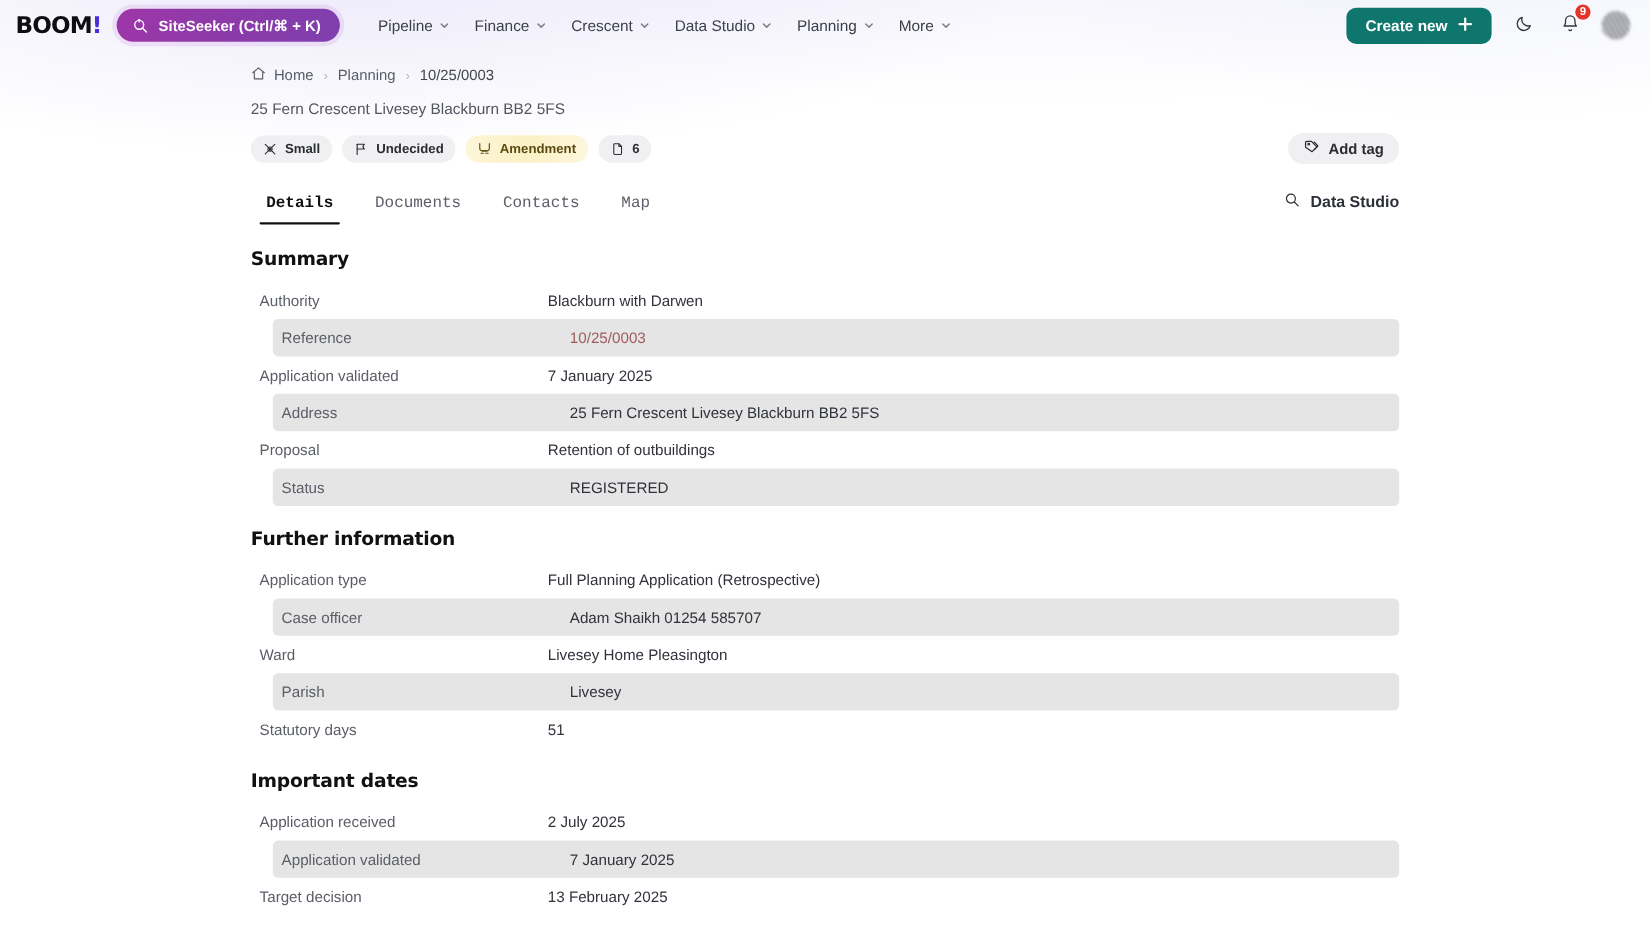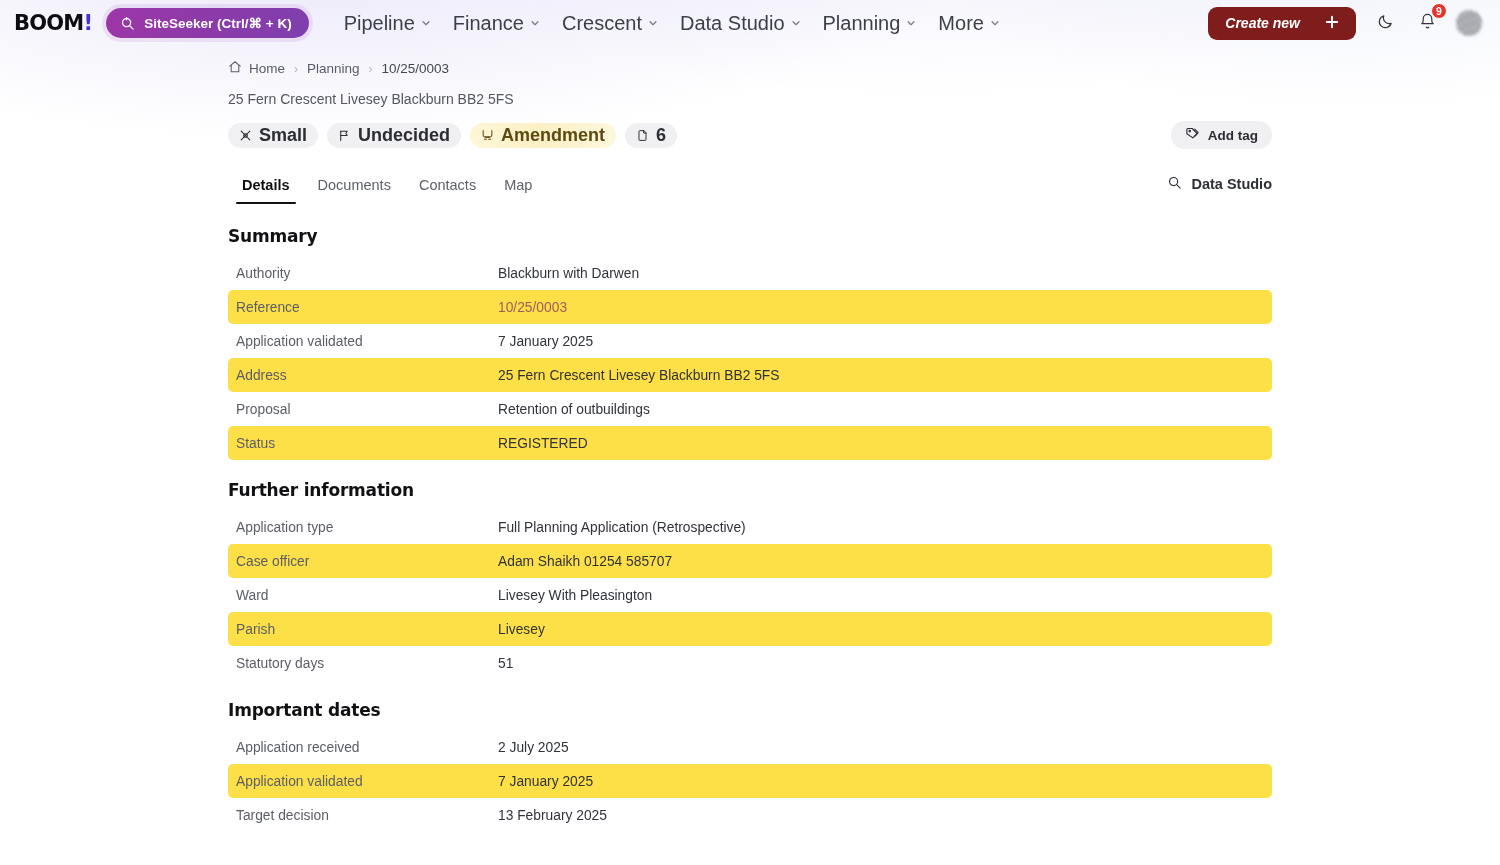--- a/index.html
+++ b/index.html
@@ -75,50 +75,49 @@
     display: flex;
     align-items: center;
     gap: 0;
     margin-left: 24px;
   }
   .nav-item {
     display: inline-flex;
     align-items: center;
     gap: 6px;
     padding: 6px 11px;
-    font-size: 20px;
+    font-size: 14px;
     color: #3b3f4a;
     border-radius: 7px;
     cursor: pointer;
     white-space: nowrap;
   }
   .chev { width: 10px; height: 10px; display: block; opacity: .65; }
 
   .topbar-right {
     margin-left: auto;
     display: flex;
     align-items: center;
     gap: 16px;
   }
 
   .create-new {
     display: inline-flex;
     align-items: center;
-    gap: 25px;
+    gap: 9px;
     height: 33px;
     padding: 0 17px;
     border-radius: 9px;
-    background: #7f1d1d;
+    background: #0f766e;
     color: #fff;
     font-size: 14px;
     font-weight: 700;
     border: none;
     cursor: pointer;
     white-space: nowrap;
-    font-style: italic;
   }
 
   .icon-btn {
     width: 26px; height: 26px;
     display: inline-flex; align-items: center; justify-content: center;
     color: #33363f;
     cursor: pointer;
     background: none; border: none;
     position: relative;
   }
@@ -183,21 +182,21 @@
     padding-right: 228px;
   }
   .chip {
     display: inline-flex;
     align-items: center;
     gap: 7px;
     height: 25px;
     padding: 0 11px;
     border-radius: 13px;
     background: #f0f0f2;
-    font-size: 18px;
+    font-size: 12px;
     font-weight: 600;
     color: #2b2d34;
     white-space: nowrap;
     cursor: pointer;
     border: none;
   }
   .chip.amber {
     background: linear-gradient(90deg, #fdf6d8 0%, #fbf0c5 50%, #fdf7dd 100%);
     color: #5c4a13;
   }
@@ -220,21 +219,21 @@
     white-space: nowrap;
   }
 
   
   .tabs-row {
     display: flex;
     align-items: flex-end;
     padding-right: 228px;
     margin-bottom: 22px;
   }
-  .tabs { display: flex; gap: 0; }
+  .tabs { display: flex; gap: 10px; font-family: Liberation Mono, monospace; }
   .tab {
     position: relative;
     padding: 6px 14px 11px;
     font-size: 14.5px;
     color: #5d606a;
     cursor: pointer;
     white-space: nowrap;
     background: none; border: none;
     font-family: inherit;
   }
@@ -274,21 +273,21 @@
   .section:first-of-type .section-title { margin-top: 0; }
 
   .kv-table { width: 1044px; }
   .kv-row {
     display: flex;
     align-items: center;
     height: 34px;
     border-radius: 5px;
     padding: 0 8px;
   }
-  .kv-row.striped { background: #fde047; }
+  .kv-row.striped { background: #e5e5e5; margin-left: 20px; }
   .kv-key {
     width: 262px;
     flex: none;
     font-size: 13.8px;
     color: #5b5e67;
   }
   .kv-val {
     font-size: 13.8px;
     color: #30333b;
   }
@@ -518,21 +517,21 @@
         <div class="kv-row">
           <div class="kv-key">Application type</div>
           <div class="kv-val">Full Planning Application (Retrospective)</div>
         </div>
         <div class="kv-row striped">
           <div class="kv-key">Case officer</div>
           <div class="kv-val">Adam Shaikh 01254 585707</div>
         </div>
         <div class="kv-row">
           <div class="kv-key">Ward</div>
-          <div class="kv-val">Livesey With Pleasington</div>
+          <div class="kv-val">Livesey Home Pleasington</div>
         </div>
         <div class="kv-row striped">
           <div class="kv-key">Parish</div>
           <div class="kv-val">Livesey</div>
         </div>
         <div class="kv-row">
           <div class="kv-key">Statutory days</div>
           <div class="kv-val">51</div>
         </div>
       </div>

